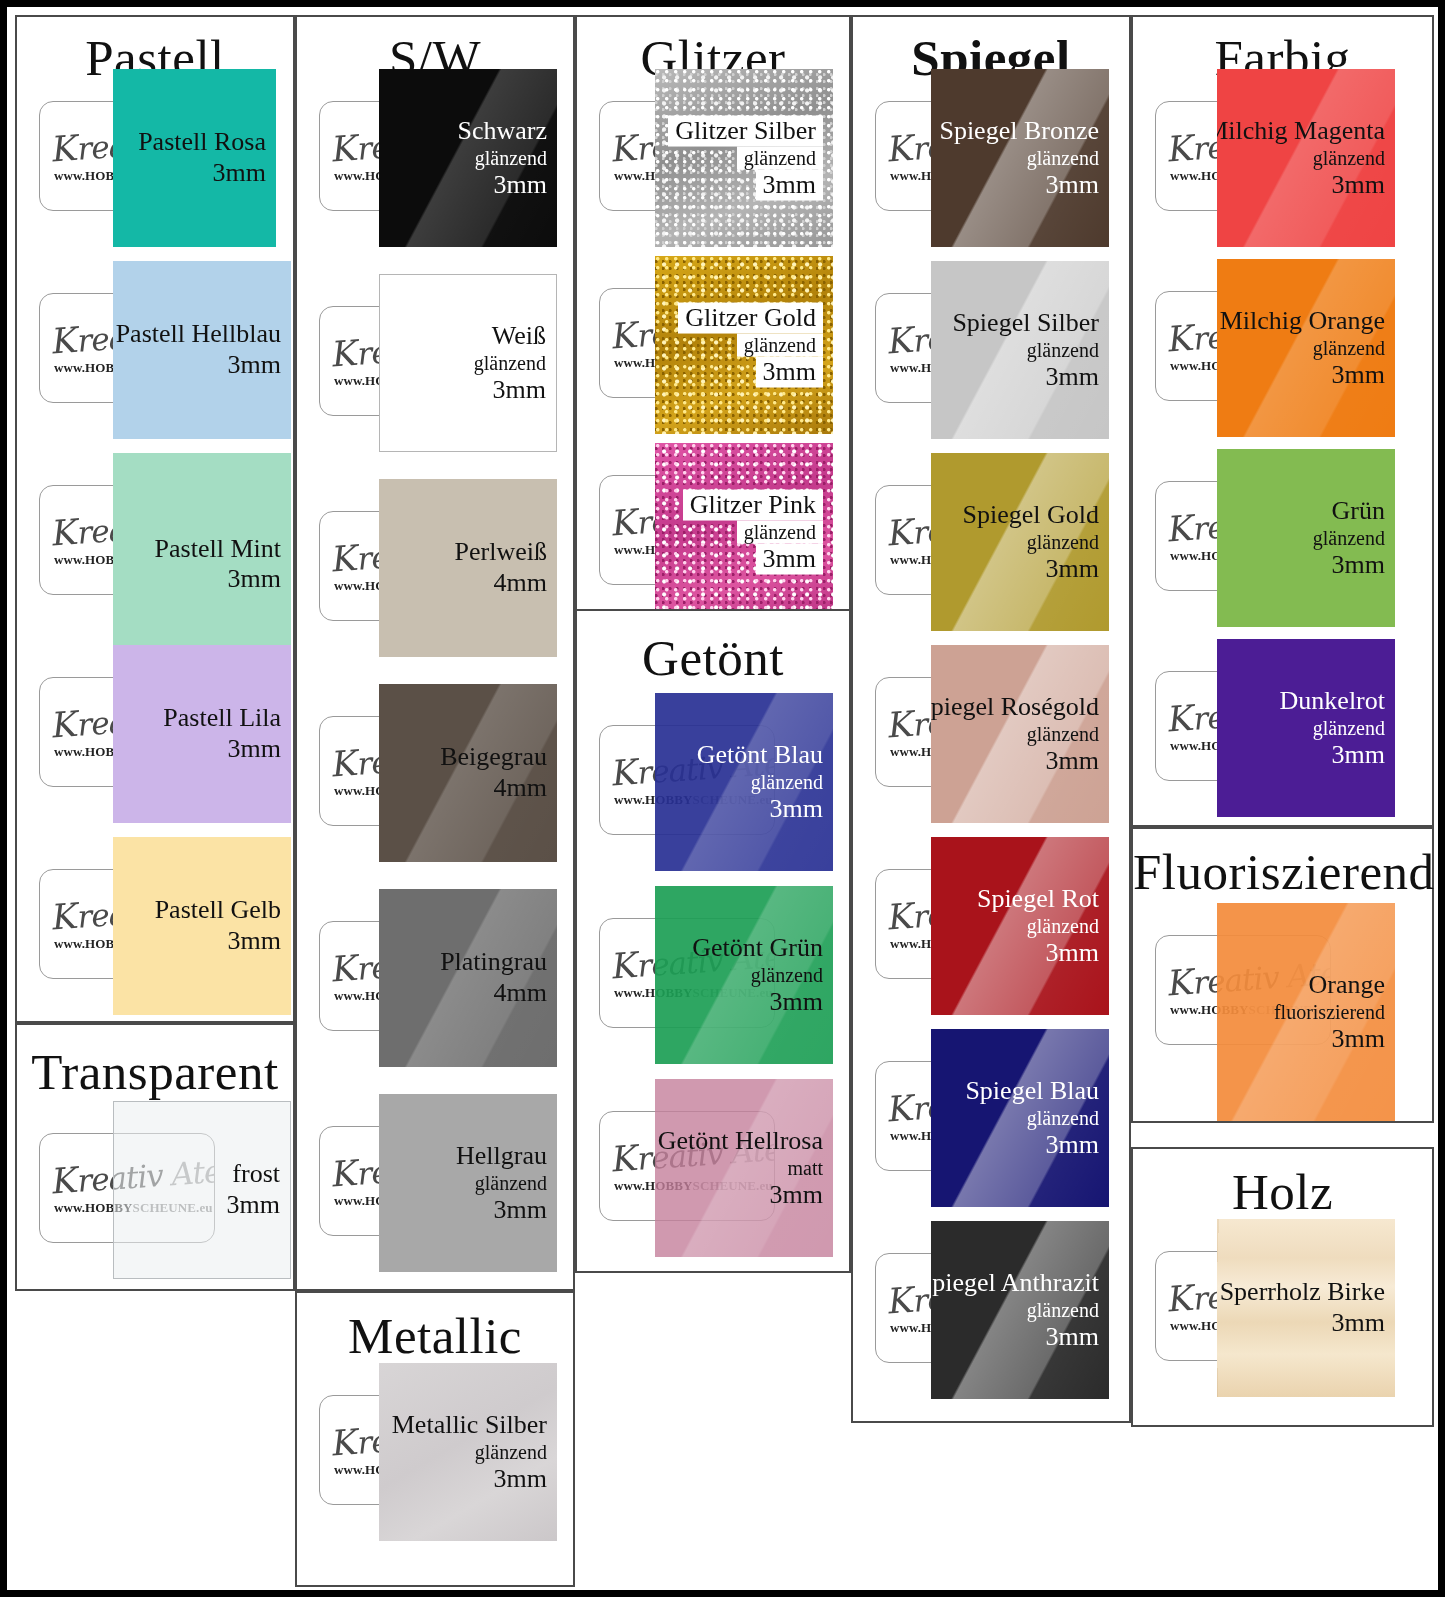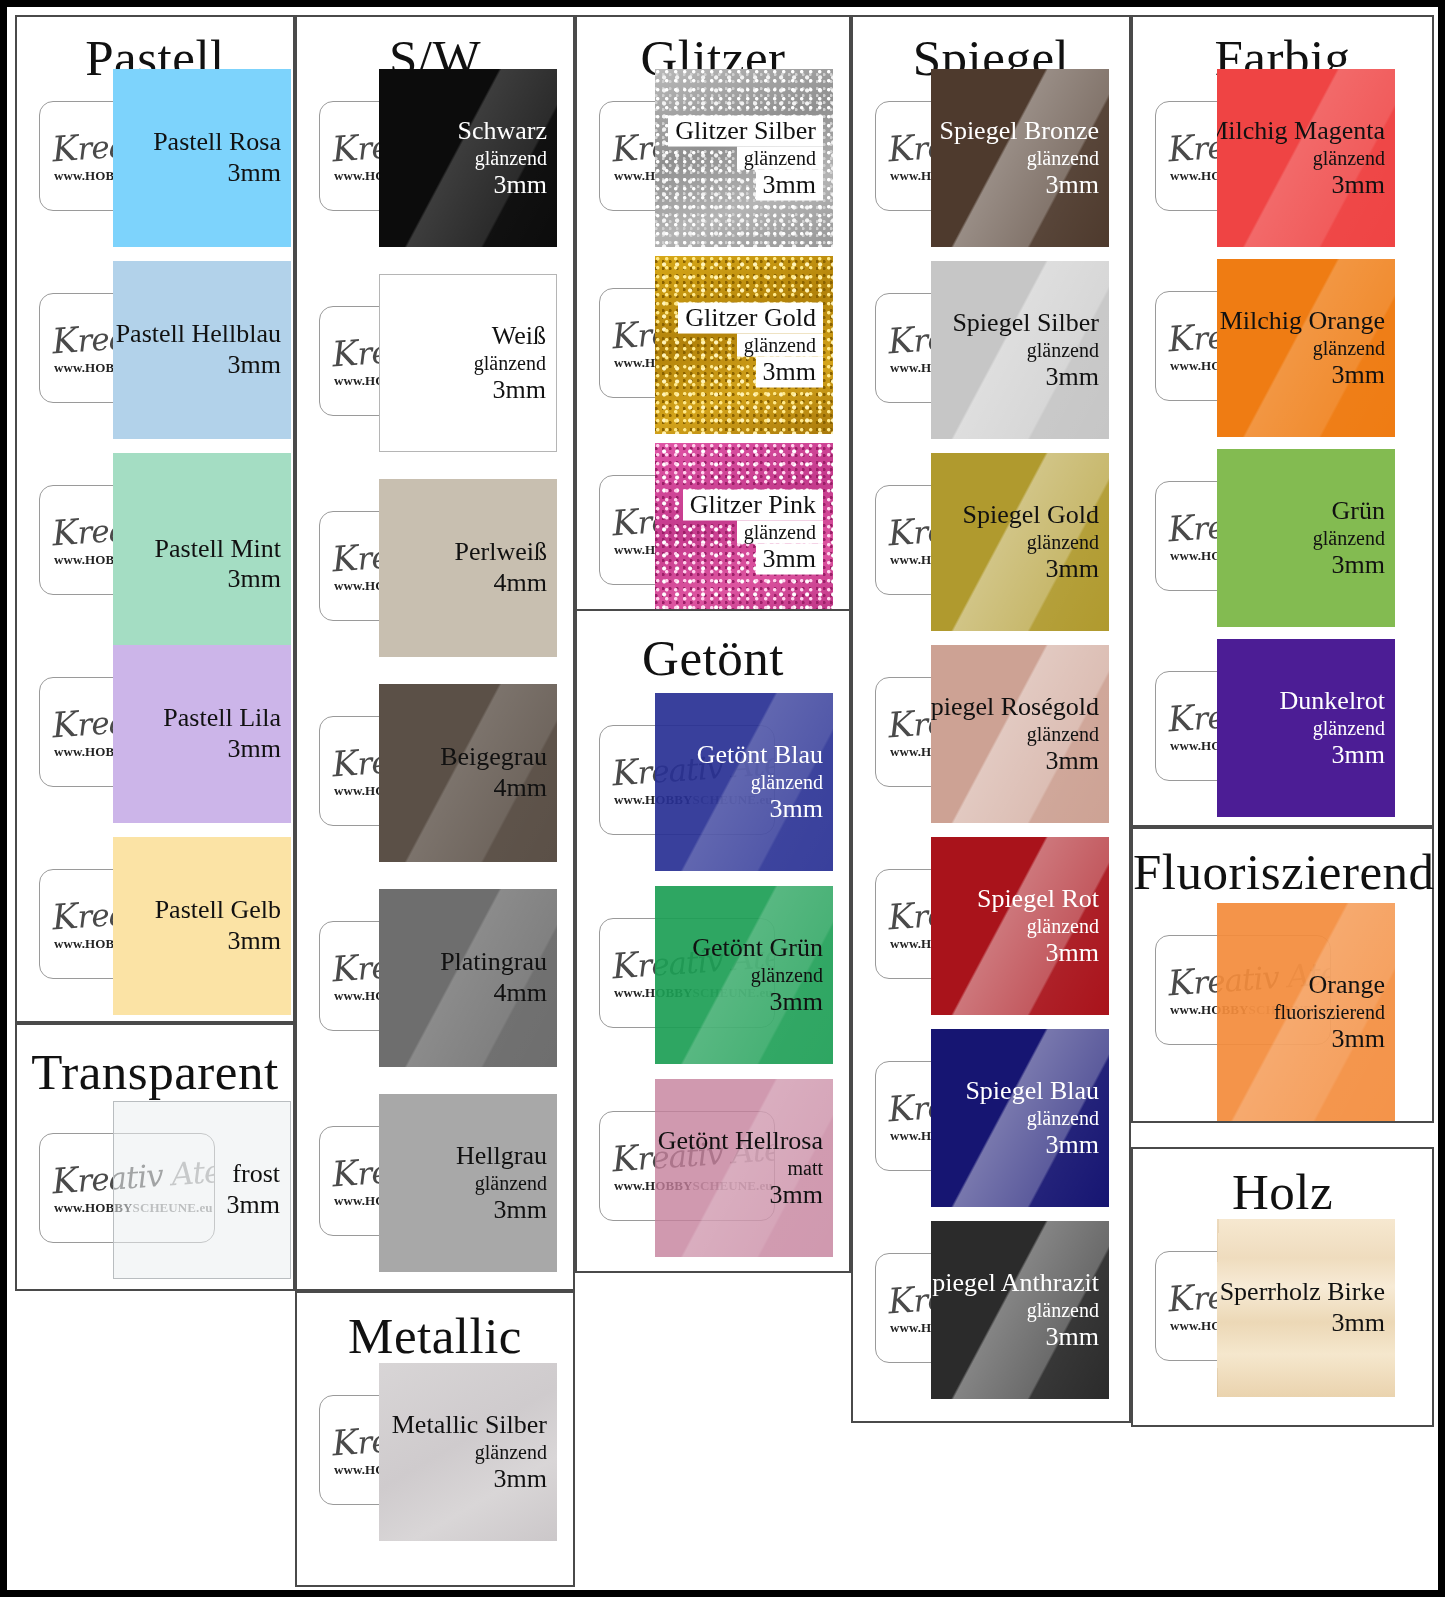--- a/index.html
+++ b/index.html
@@ -131,21 +131,21 @@
 
 <div class="page">
   <div id="root">
       <div class="panel" style="left: 8px; top: 8px; width: 280px; height: 1008px;">
         <div class="panel-title" style="top: 16px;">Pastell</div>
         <div class="sample" style="top: 52px;">
           <div class="logo-card" style="top: 32px;">
             <span class="logo-script"><span class="b">K</span><span class="w1">reativ </span><span class="w2" style="opacity:.55">Atelier</span></span>
             <span class="logo-url"><span class="uh">www.HOBBY</span><span class="tail" style="opacity:.55">SCHEUNE.eu</span></span>
           </div>
-          <div class="swatch" style="left: 96px; top: 0px; width: 178px; height: 178px; color: rgb(17, 17, 17); background: #7dd3fc;">
+          <div class="swatch" style="left: 96px; top: 0px; width: 163px; height: 178px; color: rgb(17, 17, 17); background: #14b8a6;">
             <div class="labels">
               <span class="nm">Pastell Rosa</span>
               <span class="th">3mm</span>
             </div>
           </div>
         </div>
         <div class="sample" style="top: 244px;">
           <div class="logo-card" style="top: 32px;">
             <span class="logo-script"><span class="b">K</span><span class="w1">reativ </span><span class="w2" style="opacity:.55">Atelier</span></span>
             <span class="logo-url"><span class="uh">www.HOBBY</span><span class="tail" style="opacity:.55">SCHEUNE.eu</span></span>
@@ -381,21 +381,21 @@
           <div class="swatch gloss" style="left: 78px; top: 0px; width: 178px; height: 178px; color: rgb(17, 17, 17); background: rgba(196, 128, 155, 0.8); z-index: 3;">
             <div class="labels">
               <span class="nm">Getönt Hellrosa</span>
               <span class="fin">matt</span>
               <span class="th">3mm</span>
             </div>
           </div>
         </div>
       </div>
       <div class="panel" style="left: 844px; top: 8px; width: 280px; height: 1408px;">
-        <div class="panel-title" style="top: 16px;">Spiegel</div>
+        <div class="panel-title" style="top: 16px; font-weight: bold;">Spiegel</div>
         <div class="sample" style="top: 52px;">
           <div class="logo-card" style="top: 32px;">
             <span class="logo-script"><span class="b">K</span><span class="w1">reativ </span><span class="w2" style="opacity:.55">Atelier</span></span>
             <span class="logo-url"><span class="uh">www.HOBBY</span><span class="tail" style="opacity:.55">SCHEUNE.eu</span></span>
           </div>
           <div class="swatch mirror" style="left: 78px; top: 0px; width: 178px; height: 178px; color: rgb(255, 255, 255); background: rgb(78, 58, 45);">
             <div class="labels">
               <span class="nm">Spiegel Bronze</span>
               <span class="fin">glänzend</span>
               <span class="th">3mm</span>

